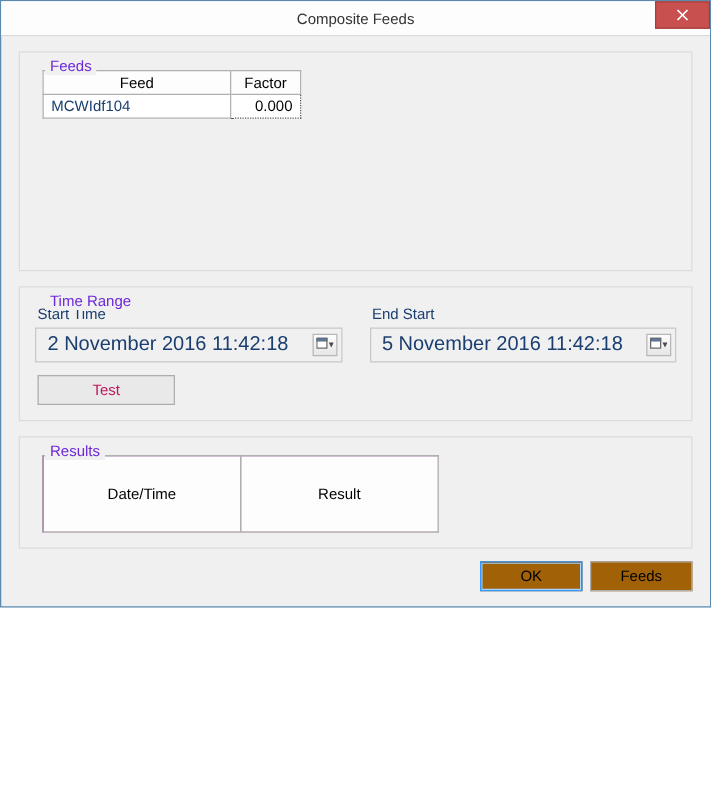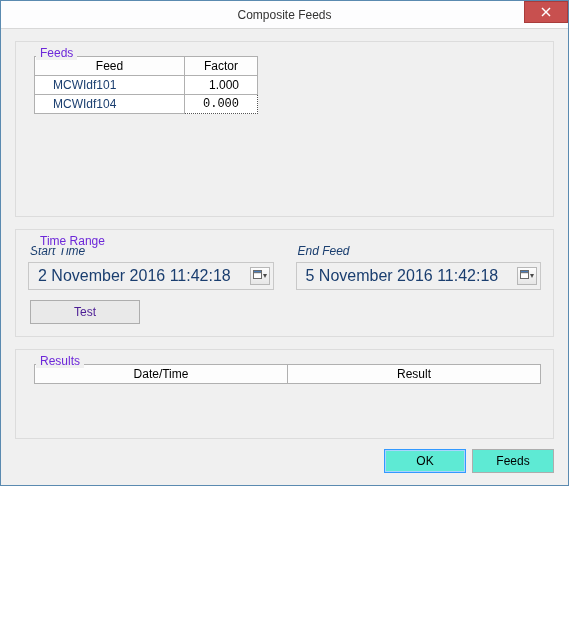--- a/index.html
+++ b/index.html
@@ -69,36 +69,35 @@
     margin-top: 12px;
   }
   
   .feeds-table {
     border-collapse: collapse;
     background: #fff;
     font-size: 12px;
   }
   .feeds-table th, .feeds-table td {
     border: 1px solid #b0b0b0;
-    padding: 2px 18px;
+    padding: 2px 6px;
     height: 18px;
     line-height: 14px;
   }
   .feeds-table th {
     background: #fdfdfd;
     font-weight: normal;
     text-align: center;
   }
   .feeds-table th.col-feed { width: 150px; }
   .feeds-table th.col-factor { width: 56px; }
   .feeds-table td.feed-cell { color: #1a3e6f; text-align: left; }
   .feeds-table td.factor-cell { text-align: right; }
   .feeds-table td.factor-selected {
     border: 1px dotted #555;
-    font-family: Liberation Mono, monospace;
   }
   .feeds-group { height: 176px; }
   .feeds-inner {
     height: 140px;
     padding-left: 6px;
   }
   
   .time-range .row {
     display: flex;
     gap: 22px;
@@ -106,21 +105,20 @@
   }
   .time-range .field {
     flex: 1;
     display: flex;
     flex-direction: column;
   }
   .time-range .field-label {
     color: #1a3e6f;
     margin-bottom: 4px;
     padding-left: 2px;
-    font-style: italic;
   }
   .datetime-box {
     height: 28px;
     border: 1px solid #c8c8c8;
     background: #f0f0f0;
     padding: 3px;
     display: flex;
     align-items: center;
   }
   .datetime-inner {
@@ -140,28 +138,28 @@
   }
   .dtp-btn svg { display:block; }
   .test-btn {
     width: 110px;
     height: 24px;
     border: 1px solid #adadad;
     background: #e9e9e9;
     display: flex;
     align-items: center;
     justify-content: center;
-    color: #4c1d95;
+    color: #be185d;
     margin-left: 2px;
   }
   
   .results-group {
     flex: 1;
     display: flex;
-    flex-direction: column;
+    flex-direction: row;
     margin-bottom: 10px;
   }
   .results-table {
     border-collapse: collapse;
     background: #701a75;
     font-size: 12px;
     margin-left: 6px;
   }
   .results-table th {
     background: #fdfdfd;
@@ -178,21 +176,21 @@
   .button-row {
     display: flex;
     justify-content: flex-end;
     gap: 6px;
     padding: 0 0 2px 0;
   }
   .dlg-btn {
     width: 82px;
     height: 24px;
     border: 1px solid #adadad;
-    background: #5eead4;
+    background: #a16207;
     display: flex;
     align-items: center;
     justify-content: center;
     color: #000;
     font-size: 12px;
   }
   .dlg-btn.default {
     border: 1px solid #3399ff;
     box-shadow: inset 0 0 0 1px #a8d4ff;
   }
@@ -217,24 +215,20 @@
       <span class="legend">Feeds</span>
       <div class="feeds-inner">
         <table class="feeds-table">
           <thead>
             <tr>
               <th class="col-feed">Feed</th>
               <th class="col-factor">Factor</th>
             </tr>
           </thead>
           <tbody>
-            <tr>
-              <td class="feed-cell">MCWIdf101</td>
-              <td class="factor-cell">1.000</td>
-            </tr>
             <tr>
               <td class="feed-cell">MCWIdf104</td>
               <td class="factor-cell factor-selected">0.000</td>
             </tr>
           </tbody>
         </table>
       </div>
     </div>
 
     <div class="group time-range">
@@ -247,21 +241,21 @@
             <div class="dtp-btn">
               <svg width="14" height="12" viewBox="0 0 14 12">
                 <rect x="0.5" y="0.5" width="8" height="8" fill="#fff" stroke="#6a6a6a"></rect>
                 <rect x="0.5" y="0.5" width="8" height="2.2" fill="#4a7ebb" stroke="#6a6a6a"></rect>
                 <polygon points="10,4 14,4 12,8" fill="#4a4a4a"></polygon>
               </svg>
             </div>
           </div>
         </div>
         <div class="field">
-          <span class="field-label">End Feed</span>
+          <span class="field-label">End Start</span>
           <div class="datetime-box">
             <span class="datetime-inner">5 November 2016  11:42:18</span>
             <div class="dtp-btn">
               <svg width="14" height="12" viewBox="0 0 14 12">
                 <rect x="0.5" y="0.5" width="8" height="8" fill="#fff" stroke="#6a6a6a"></rect>
                 <rect x="0.5" y="0.5" width="8" height="2.2" fill="#4a7ebb" stroke="#6a6a6a"></rect>
                 <polygon points="10,4 14,4 12,8" fill="#4a4a4a"></polygon>
               </svg>
             </div>
           </div>

